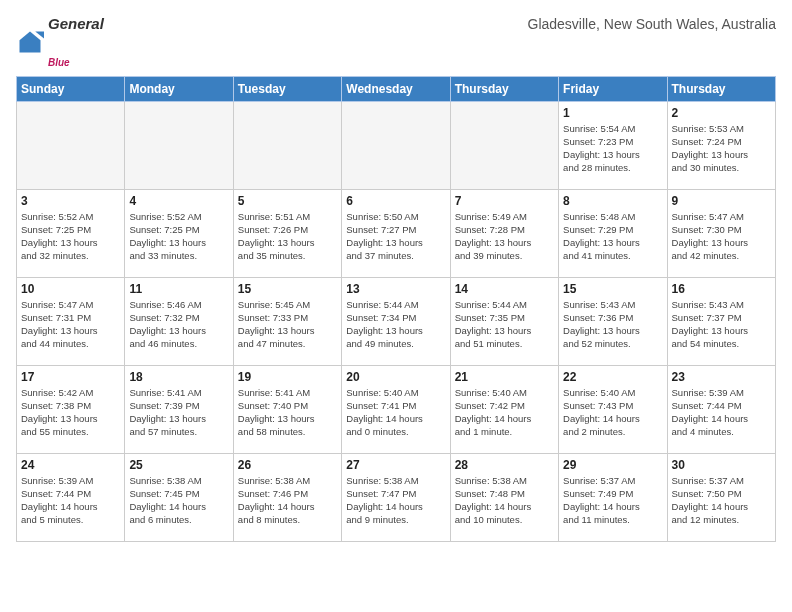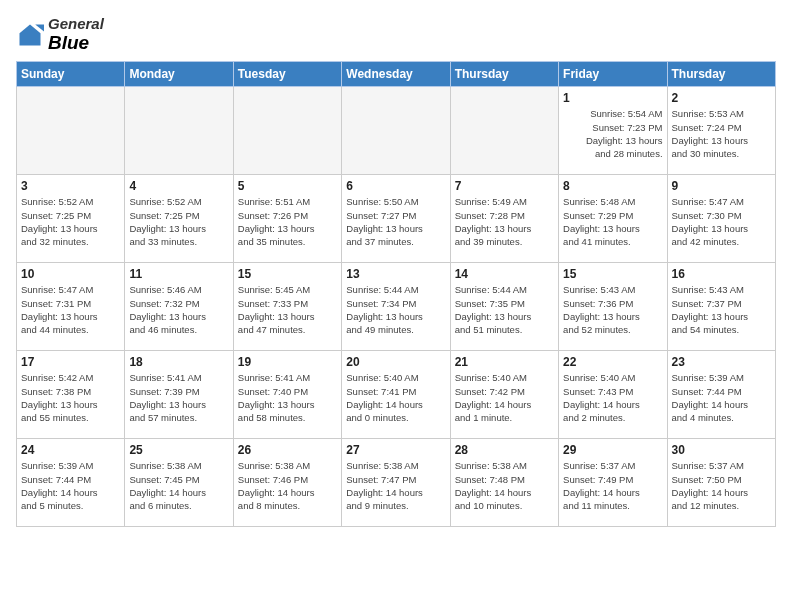--- a/index.html
+++ b/index.html
@@ -26,23 +26,24 @@
       flex-direction: column;
       line-height: 1.1;
       font-style: italic;
     }
     .logo-general {
       font-size: 15px;
       font-weight: bold;
       color: #333;
     }
     .logo-blue {
-      font-size: 19px;
+      font-size: 10px;
       font-weight: bold;
-      color: #000000;
+      color: #be185d;
+      margin-top: 24px;
     }
     .logo-icon {
       width: 28px;
       height: 28px;
     }
     .title-block {
       text-align: right;
     }
     .month-title {
       font-size: 36px;
@@ -99,20 +100,21 @@
     <svg class="logo-icon" viewBox="0 0 32 32" xmlns="http://www.w3.org/2000/svg">
       <polygon points="16,4 28,14 28,28 4,28 4,14" fill="#3a7fc1"></polygon>
       <polygon points="22,4 32,12 32,4" fill="#3a7fc1"></polygon>
     </svg>
     <div class="logo-text">
       <span class="logo-general">General</span>
       <span class="logo-blue">Blue</span>
     </div>
   </div>
   <div class="title-block">
+    <div class="location-title">Gladesville, New South Wales, Australia</div>
   </div>
 </div>
 
 <table class="calendar">
   <thead>
     <tr id="weekday-header">
     <th>Sunday</th>
         <th>Monday</th>
         <th>Tuesday</th>
         <th>Wednesday</th>
@@ -123,21 +125,21 @@
   </thead>
   <tbody id="calendar-body">
   <tr>
         <td class="empty"></td>
         <td class="empty"></td>
         <td class="empty"></td>
         <td class="empty"></td>
         <td class="empty"></td>
         <td>
           <div class="day-number">1</div>
-          <div class="day-info" style="white-space: pre-line; text-align: right;">Sunrise: 5:54 AM
+          <div class="day-info" style="white-space: pre-line;">Sunrise: 5:54 AM
 Sunset: 7:23 PM
 Daylight: 13 hours
 and 28 minutes.</div>
         </td>
         <td>
           <div class="day-number">2</div>
           <div class="day-info" style="white-space: pre-line;">Sunrise: 5:53 AM
 Sunset: 7:24 PM
 Daylight: 13 hours
 and 30 minutes.</div>

